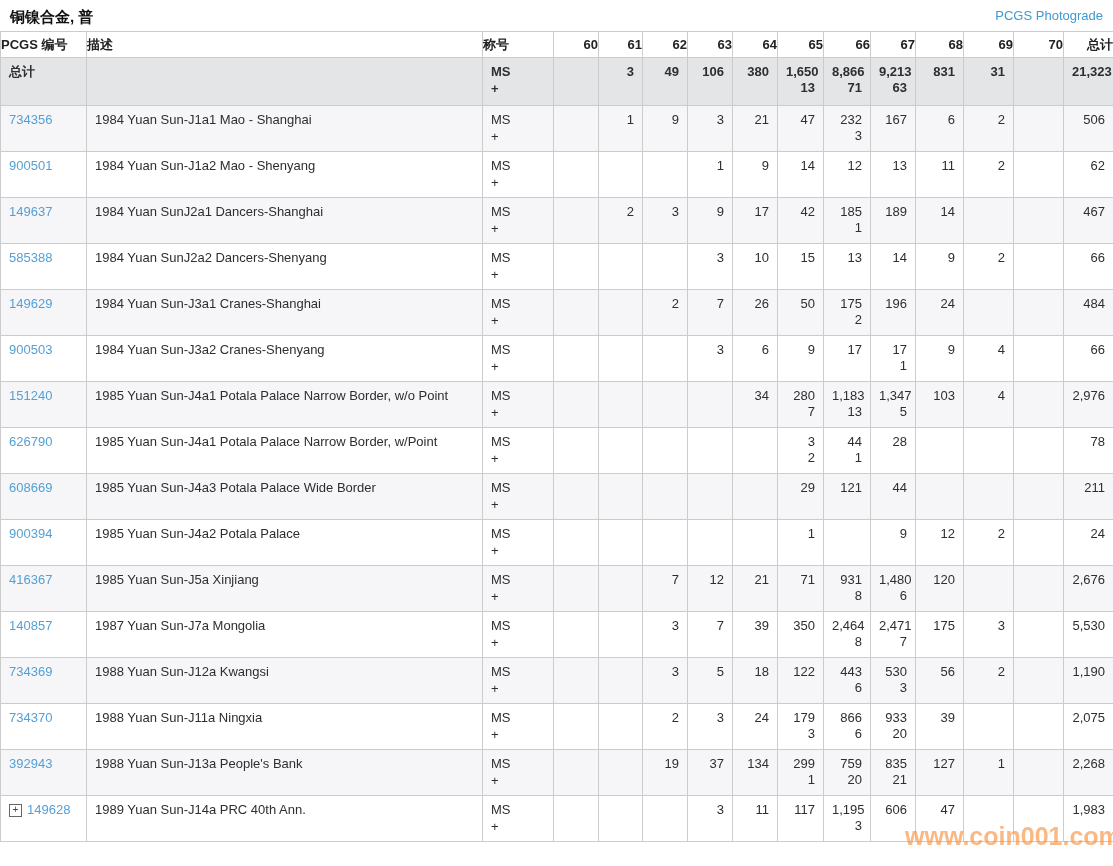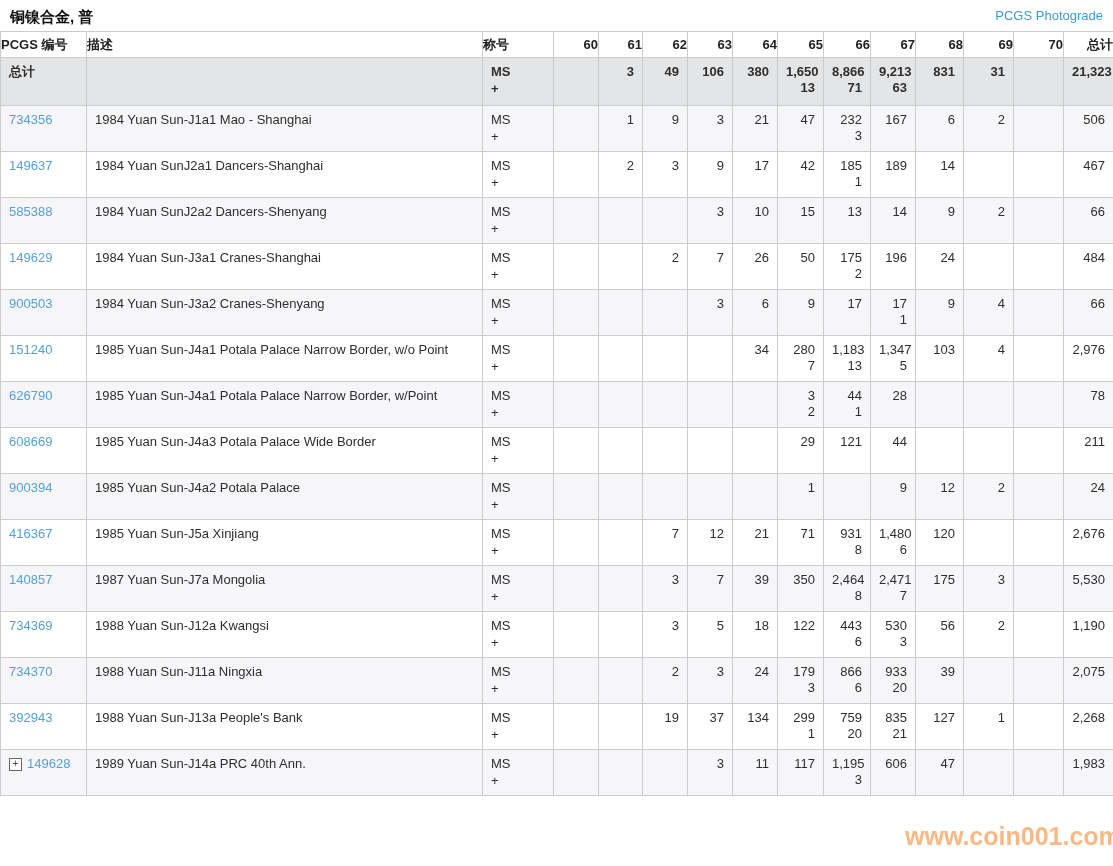--- a/index.html
+++ b/index.html
@@ -121,20 +121,40 @@
             <div class="g-main">232</div>
             <div class="g-plus">3</div>
           </td>
           <td class="num">167</td>
           <td class="num">6</td>
           <td class="num">2</td>
           <td class="num"></td>
           <td class="tot">506</td>
         </tr>
         <tr class="data">
+          <td><a class="coin-link">900501</a></td>
+          <td>1984 Yuan Sun-J1a2 Mao - Shenyang</td>
+          <td class="desig">
+            <div>MS</div>
+            <div>+</div>
+          </td>
+          <td class="num"></td>
+          <td class="num"></td>
+          <td class="num"></td>
+          <td class="num">1</td>
+          <td class="num">9</td>
+          <td class="num">14</td>
+          <td class="num">12</td>
+          <td class="num">13</td>
+          <td class="num">11</td>
+          <td class="num">2</td>
+          <td class="num"></td>
+          <td class="tot">62</td>
+        </tr>
+        <tr class="data">
           <td><a class="coin-link">149637</a></td>
           <td>1984 Yuan SunJ2a1 Dancers-Shanghai</td>
           <td class="desig">
             <div>MS</div>
             <div>+</div>
           </td>
           <td class="num"></td>
           <td class="num">2</td>
           <td class="num">3</td>
           <td class="num">9</td>

